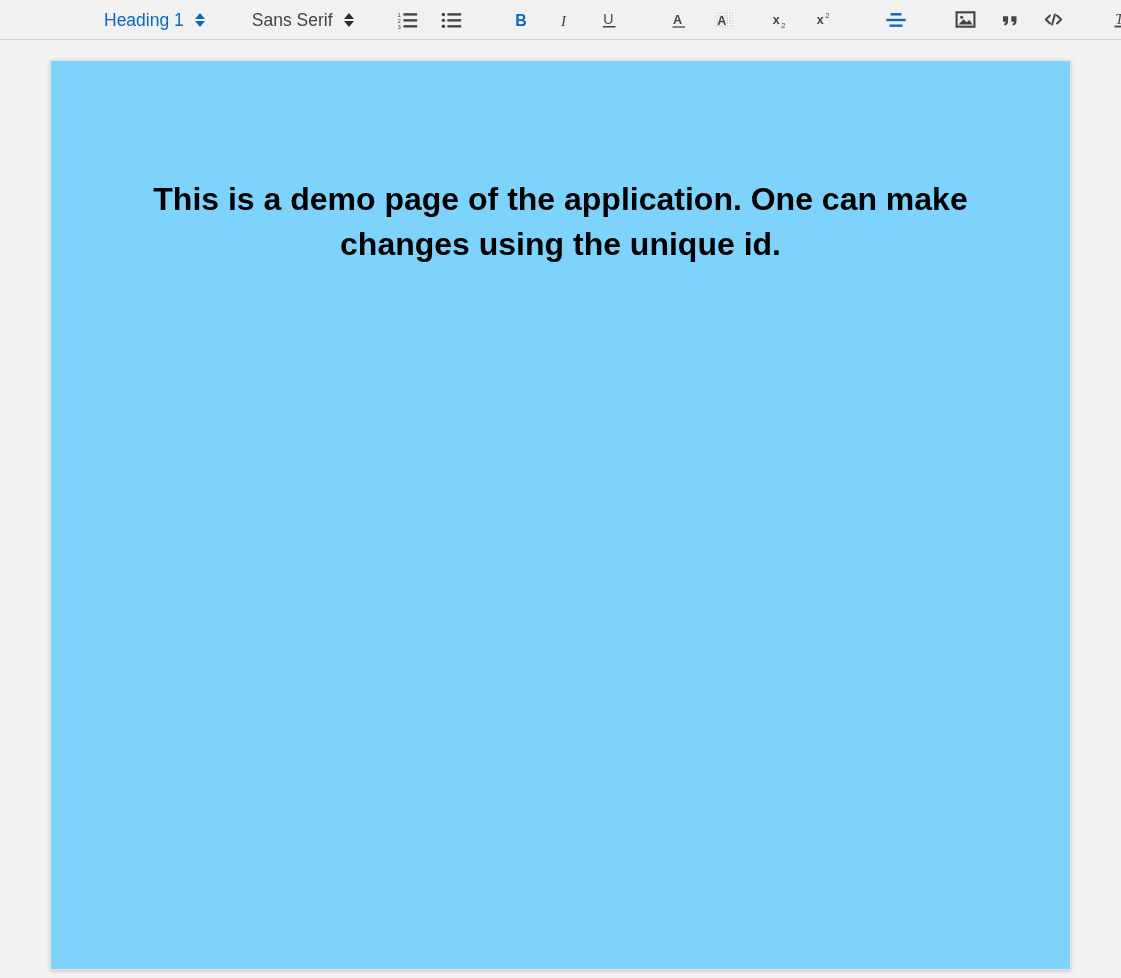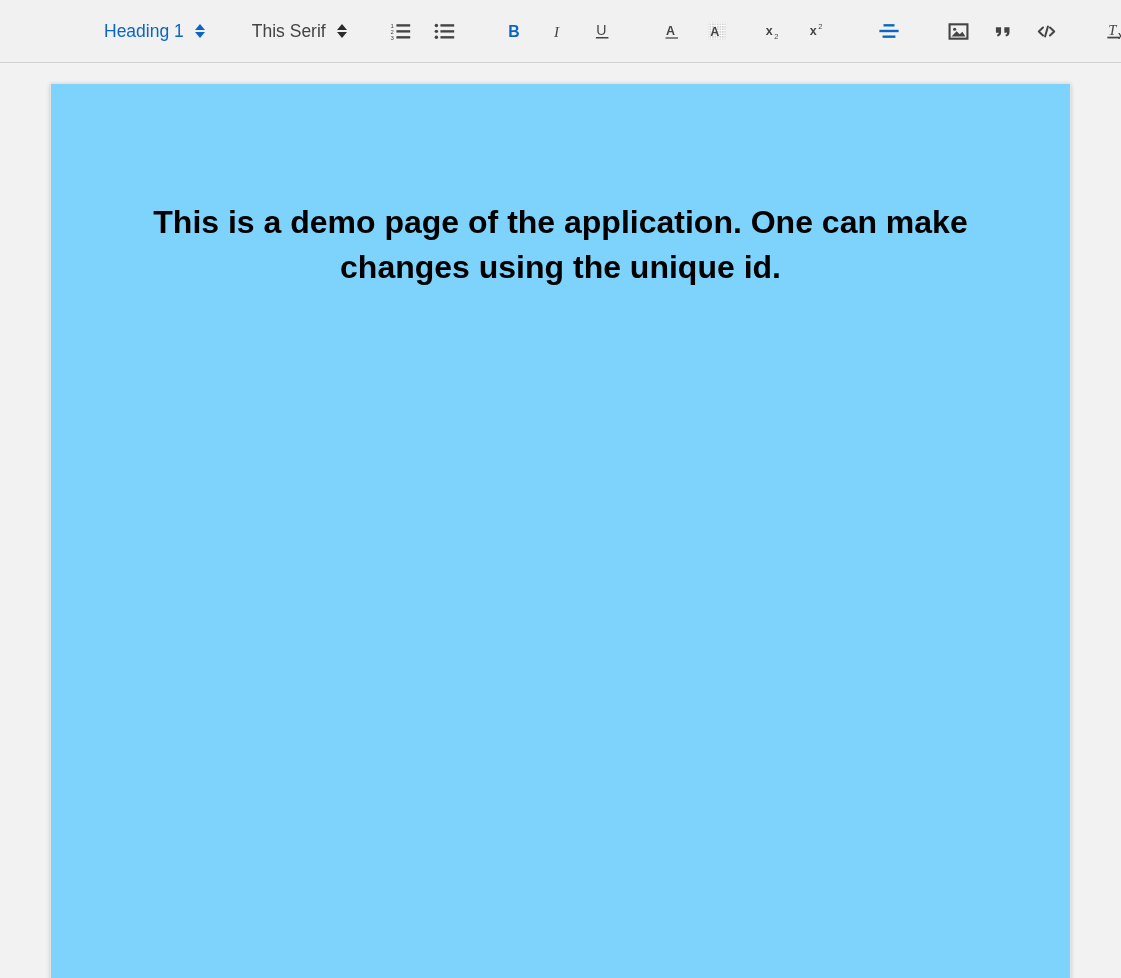--- a/index.html
+++ b/index.html
@@ -11,21 +11,21 @@
     background: #f2f2f2;
     font-family: "Liberation Sans", sans-serif;
     overflow: hidden;
   }
 
   
   #toolbar {
     position: relative;
     box-sizing: border-box;
     width: 1121px;
-    height: 63px;
+    height: 40px;
     background: #f1f1f1;
     border-bottom: 1px solid #d0d0d0;
     box-shadow: 0 1px 2px rgba(0,0,0,0.10);
     display: flex;
     align-items: center;
     padding-left: 104px;
     user-select: none;
   }
 
   .tb-group {
@@ -131,21 +131,21 @@
     <span class="picker-label">Heading 1</span>
     <span class="stepper">
       <span class="tri up"></span>
       <span class="tri down"></span>
     </span>
   </div>
 
   <span class="gap-xl"></span>
 
   <div class="picker plain">
-    <span class="picker-label">This Serif</span>
+    <span class="picker-label">Sans Serif</span>
     <span class="stepper">
       <span class="tri up"></span>
       <span class="tri down"></span>
     </span>
   </div>
 
   <span class="gap-l"></span>
 
   <div class="tb-group">
     <button class="tb-btn" title="Ordered List">

